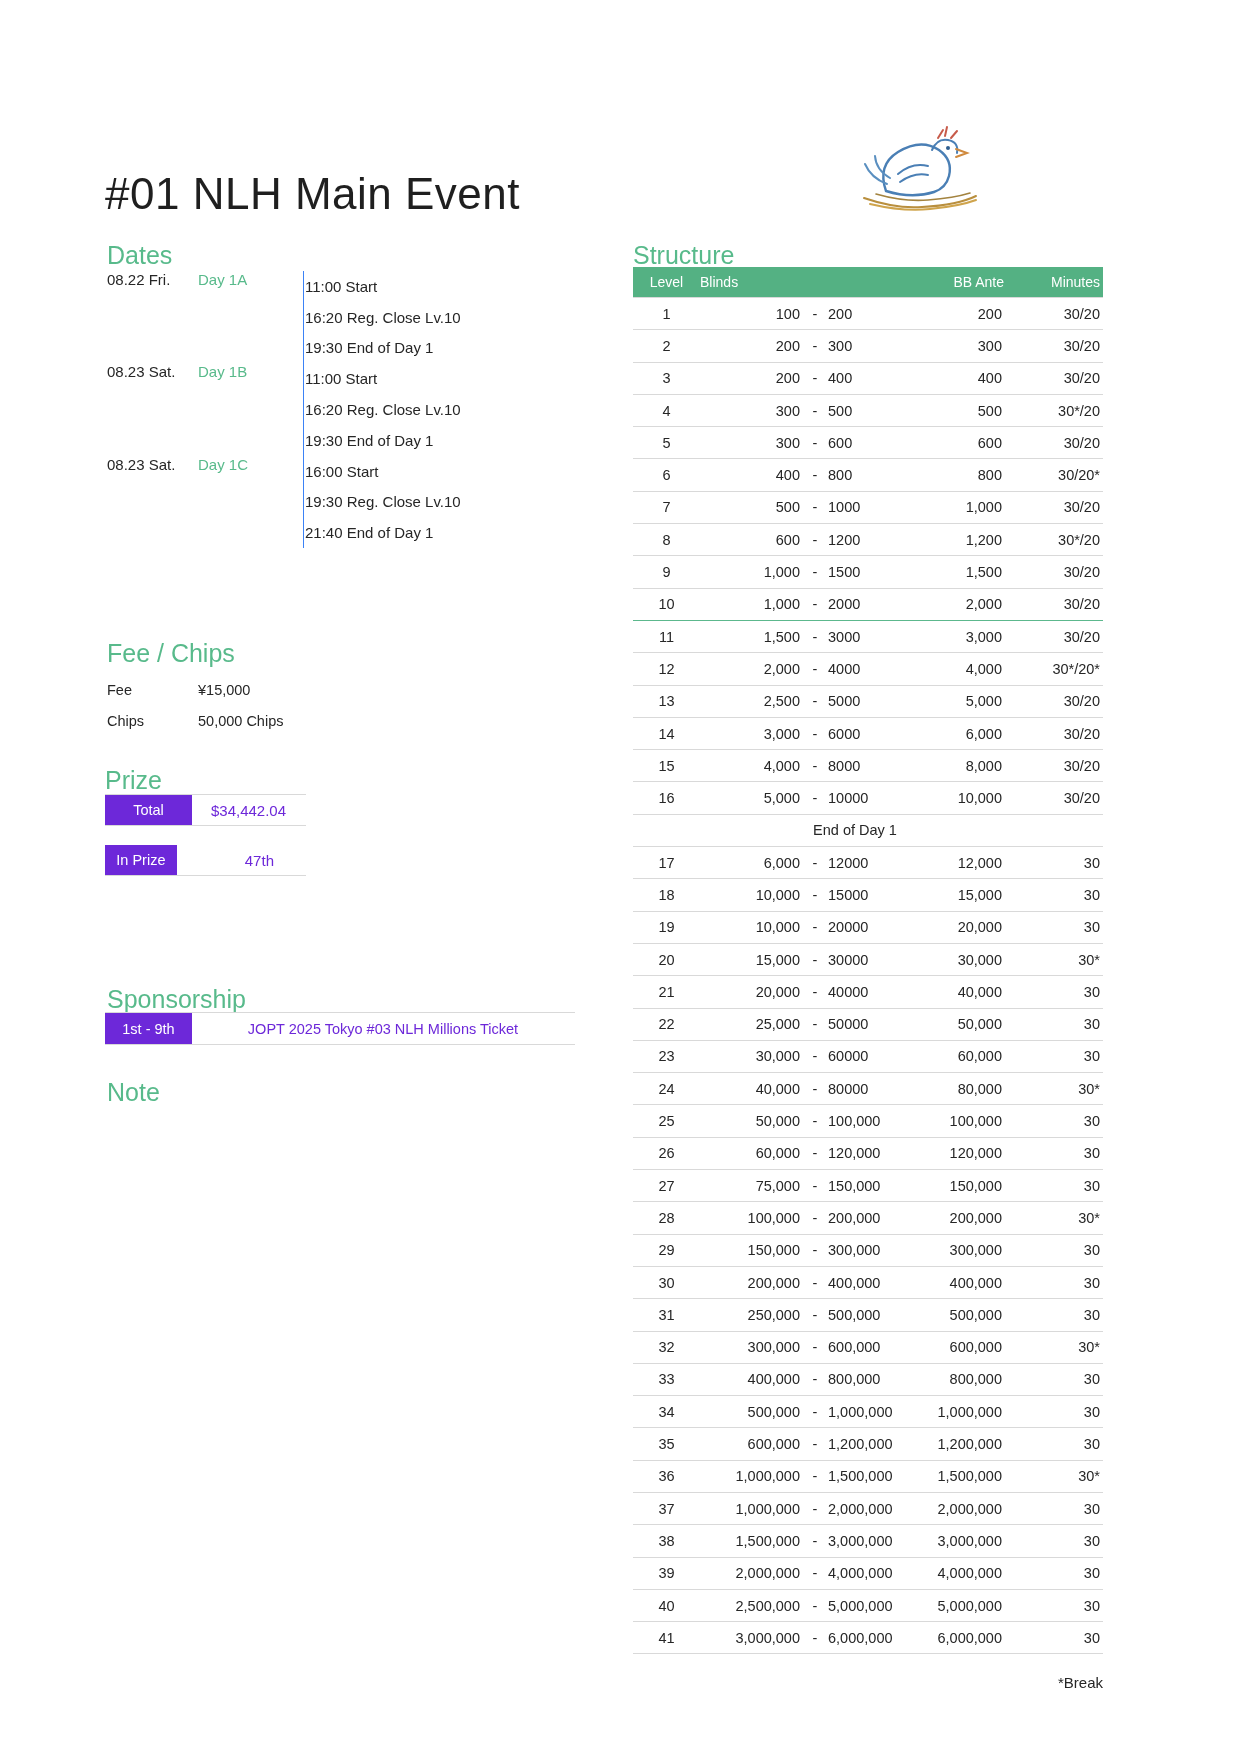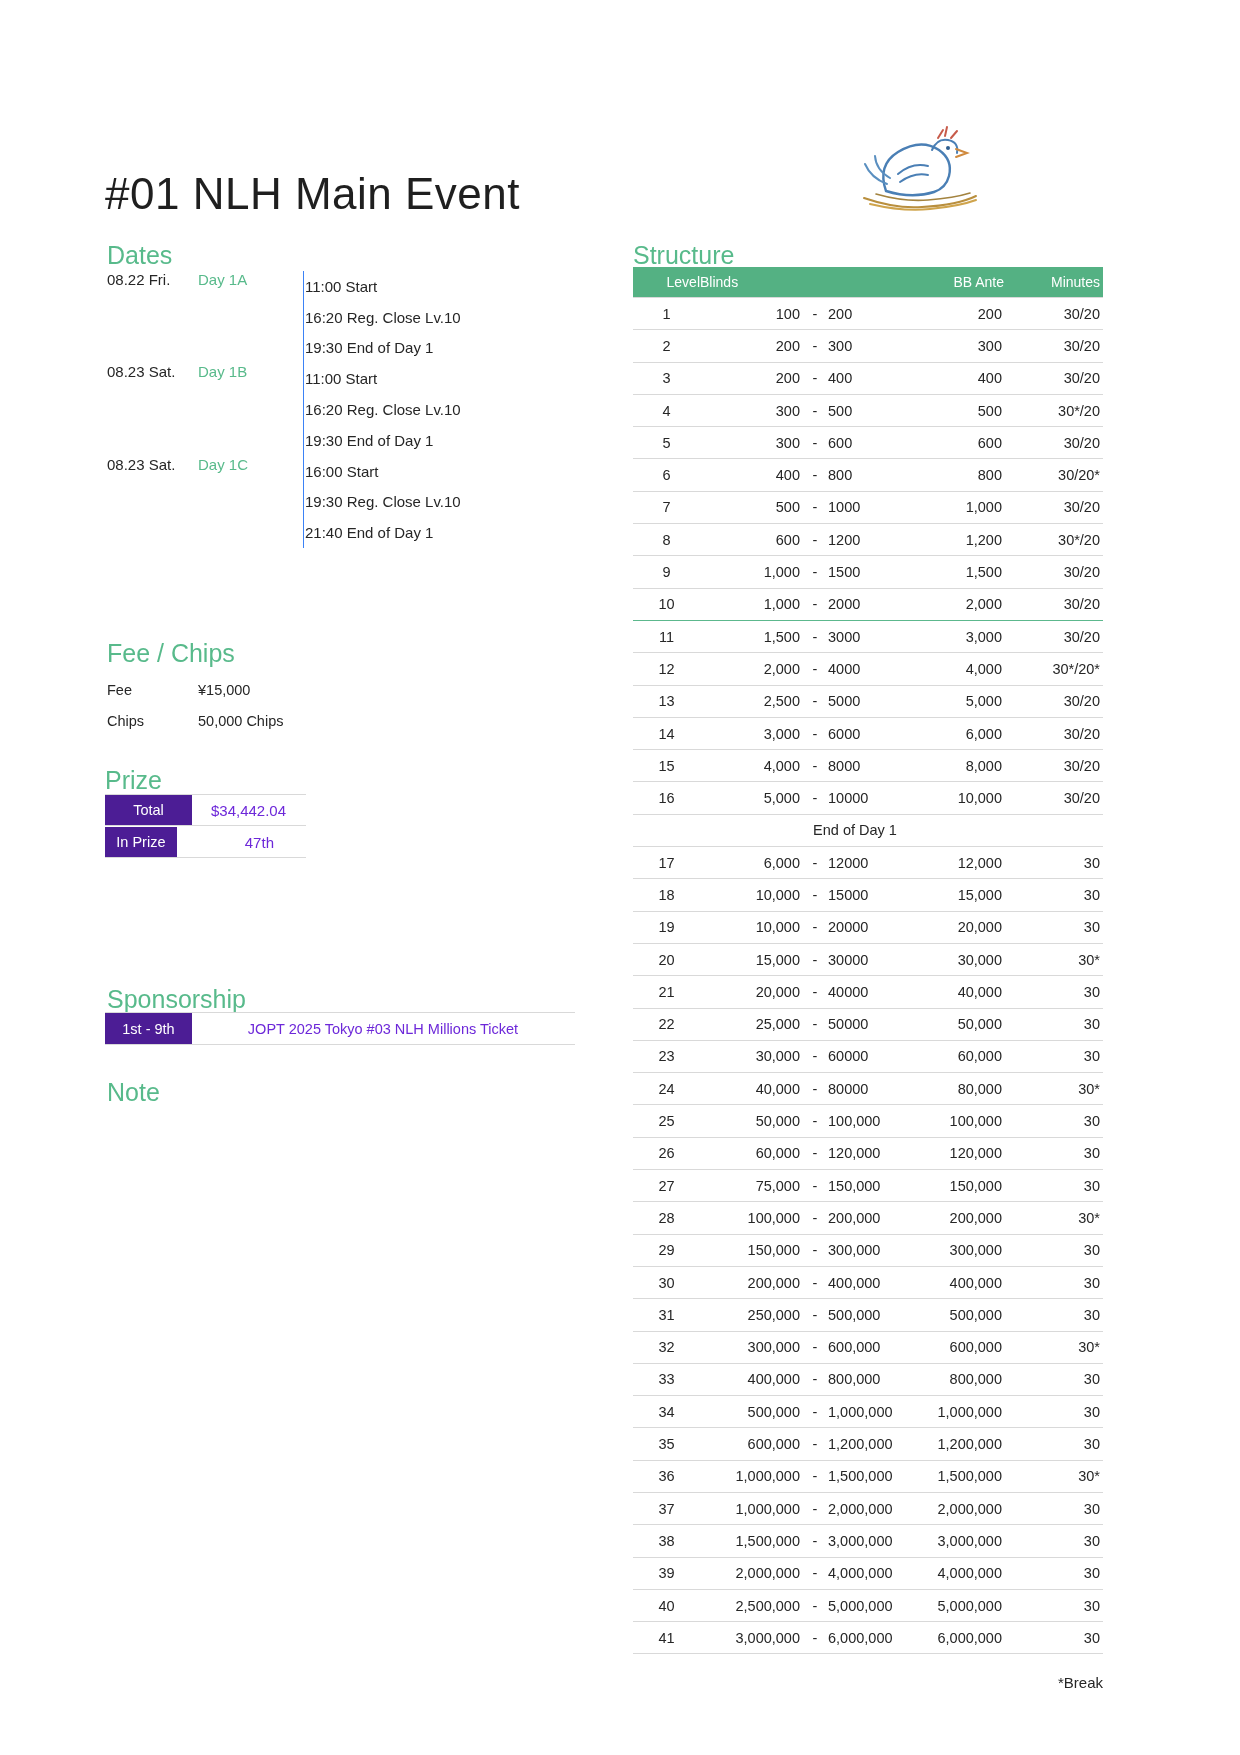--- a/index.html
+++ b/index.html
@@ -24,22 +24,22 @@
   .d-times{border-left:1px solid #3b82f6;padding-left:1px;align-self:stretch;display:flex;align-items:center;flex:1;}
 
   
   .fee-table{left:107px;top:674px;}
   .frow{display:flex;height:31px;align-items:center;font-size:14.5px;}
   .f-label{width:91px;}
 
   
   .kv{border-top:1px solid #d9d9d9;}
   .kv-row{display:flex;border-bottom:1px solid #d9d9d9;align-items:stretch;}
-  .kv-row + .kv-row{margin-top:1px;gap:36px;}
-  .kv-label{width:87px;background:#4c1d95;color:#fff;display:flex;align-items:center;justify-content:center;font-size:14.5px;height:30px;}
+  .kv-row + .kv-row{margin-top:19px;gap:36px;}
+  .kv-label{width:87px;background:#6d28d9;color:#fff;display:flex;align-items:center;justify-content:center;font-size:14.5px;height:30px;}
   .kv-value{display:flex;align-items:center;justify-content:center;font-size:15px;color:#6d28d9;}
   .prize-table{left:105px;top:794px;width:201px;}
   .prize-table .kv-value{width:113px;}
   .spons-table{left:105px;top:1012px;width:470px;}
   .spons-table .kv-label{height:31px;}
   .spons-table .kv-value{width:382px;font-size:14.5px;}
 
   
   .disc{left:97px;top:880px;font-size:11px;line-height:15.5px;color:#333;white-space:nowrap;}
 
@@ -50,21 +50,21 @@
   .structure-h{left:633px;top:241px;}
   .dates-h{left:107px;top:241px;}
   .fee-h{left:107px;top:639px;}
   .prize-h{left:105px;top:766px;}
   .spons-h{left:107px;top:985px;}
   .note-h{left:107px;top:1078px;}
 
   .stable{left:633px;top:267px;width:470px;font-size:14.5px;}
   .sgrid{display:grid;grid-template-columns:67px 106px 18px 106px 80px 93px;align-items:center;}
   .shead{height:30px;background:#54b183;color:#fff;font-size:14px;border-bottom:1px solid #d9d9d9;}
-  .h-level{grid-column:1;text-align:right;}
+  .h-level{grid-column:1;text-align:center;}
   .h-blinds{grid-column:2/5;text-align:left;}
   .h-ante{grid-column:5;text-align:right;padding-right:6px;}
   .h-min{grid-column:6;text-align:right;padding-right:3px;}
   .srow{height:31.3px;border-bottom:1px solid #d9d9d9;}
   .s-level{grid-column:1;text-align:center;}
   .s-sb{grid-column:2;text-align:right;padding-right:6px;}
   .s-dash{grid-column:3;text-align:center;}
   .s-bb{grid-column:4;text-align:left;padding-left:4px;}
   .s-ante{grid-column:5;text-align:right;padding-right:8px;}
   .s-min{grid-column:6;text-align:right;padding-right:3px;}

